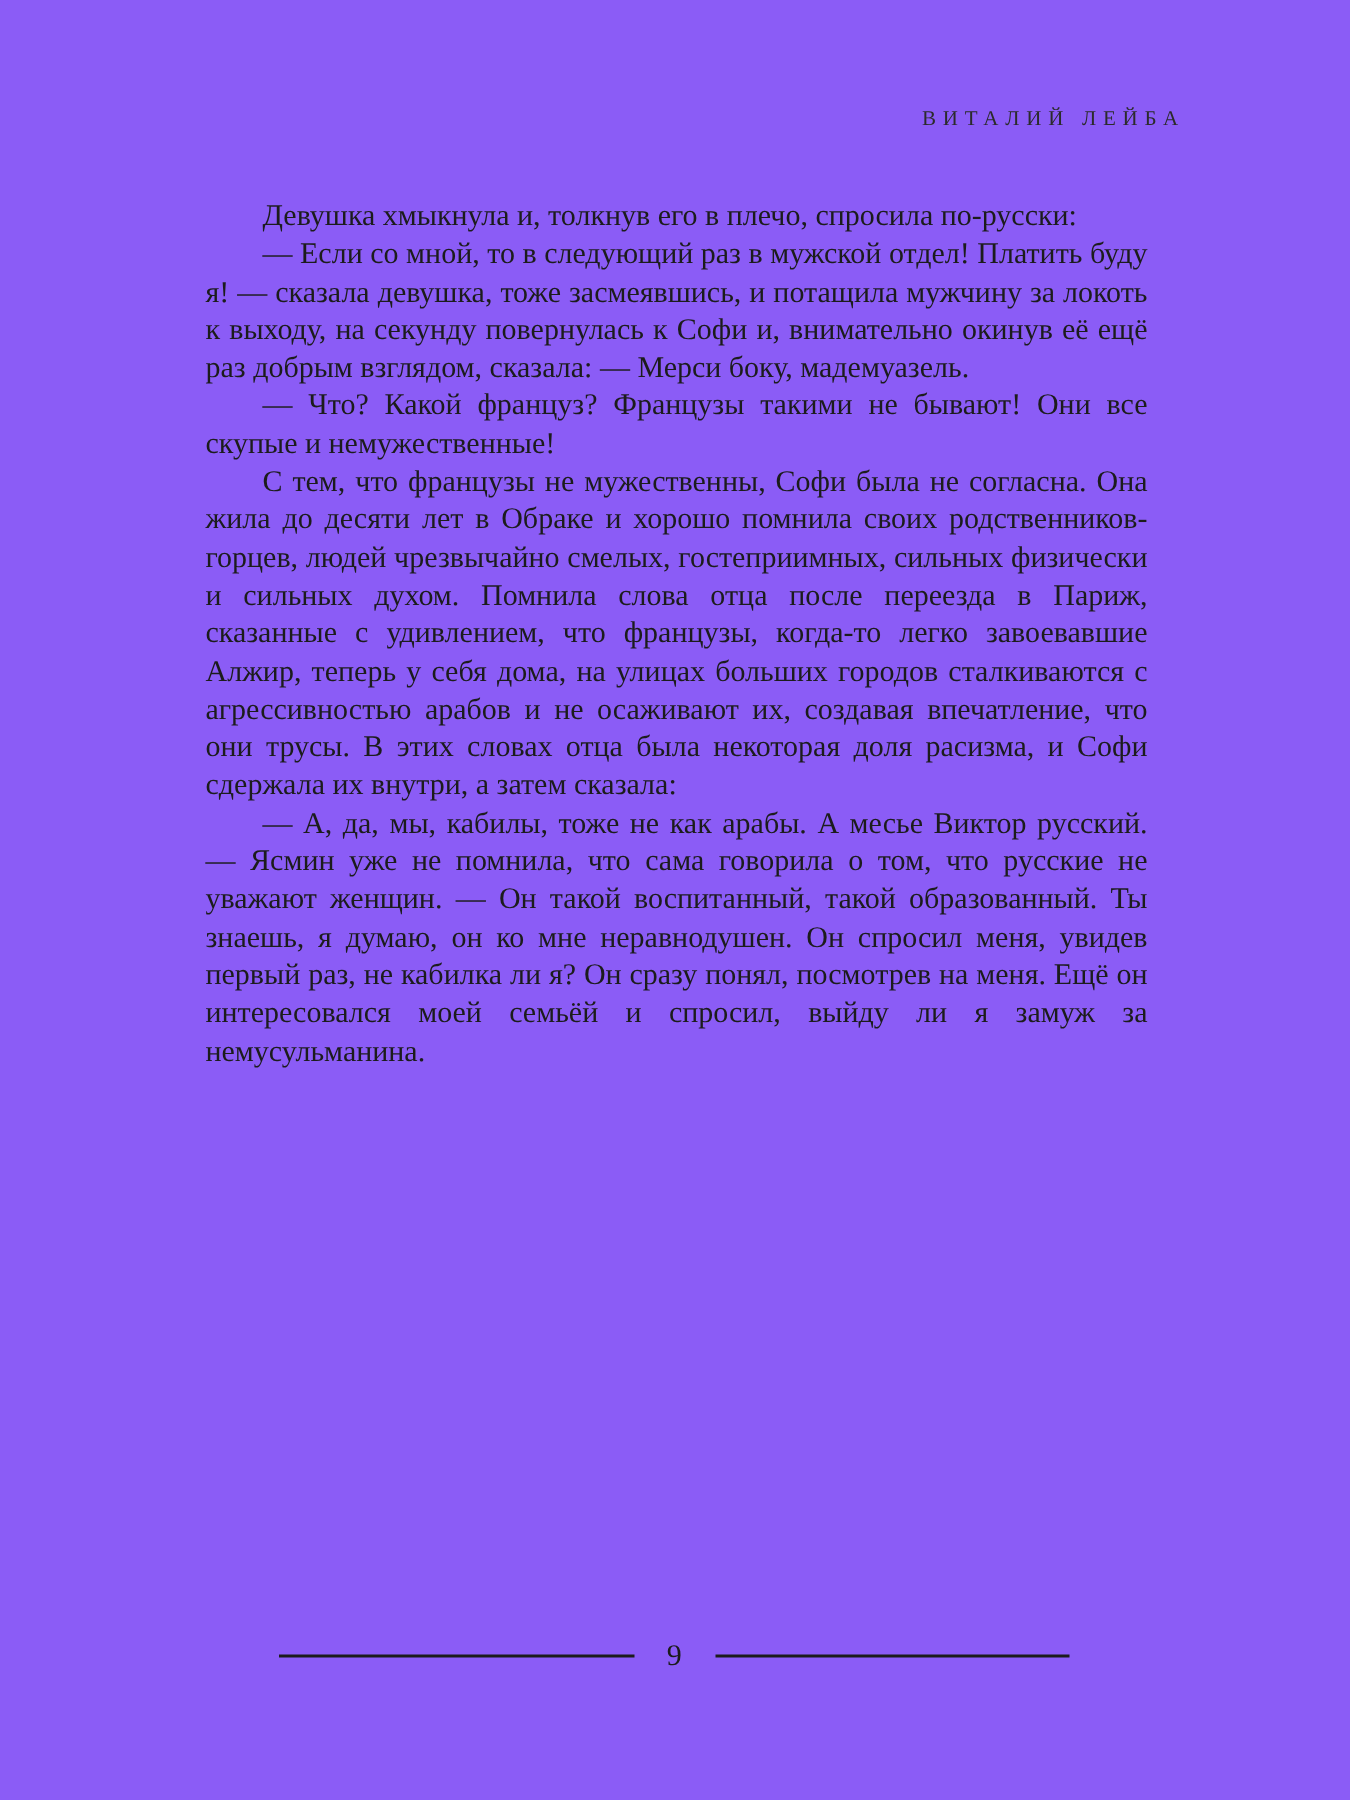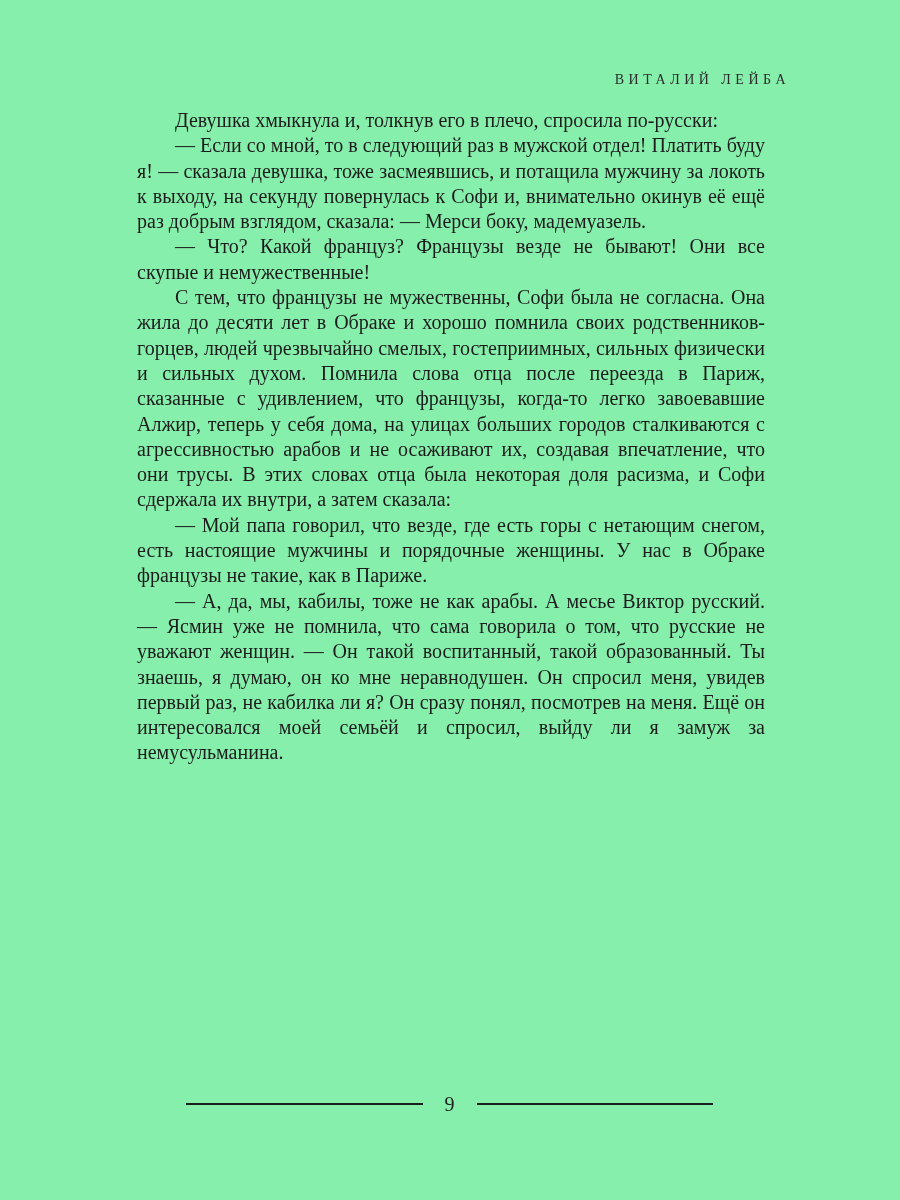--- a/index.html
+++ b/index.html
@@ -4,38 +4,38 @@
 <style>
   html, body {
     margin: 0;
     padding: 0;
     background: #ffffff;
   }
   .page {
     position: relative;
     width: 900px;
     height: 1200px;
-    background: #86efac;
+    background: #8b5cf6;
     font-family: "Liberation Serif", "DejaVu Serif", serif;
     color: #1c1c1c;
     overflow: hidden;
   }
   .running-header {
     position: absolute;
     top: 72px;
     right: 110px;
     font-size: 14px;
     letter-spacing: 4.5px;
     color: #2b2b2b;
     font-weight: normal;
   }
   .text-block {
     position: absolute;
     left: 137px;
-    top: 108px;
+    top: 132px;
     width: 628px;
     font-size: 20px;
     line-height: 25.3px;
     text-align: justify;
     hyphens: auto;
   }
   .text-block p {
     margin: 0;
     padding: 0;
     text-indent: 38px;
@@ -63,23 +63,22 @@
 </head>
 <body>
 
 <div class="page">
 
   <div class="running-header">ВИТАЛИЙ ЛЕЙБА</div>
 
   <div class="text-block">
     <p>Девушка хмыкнула и, толкнув его в плечо, спросила по-русски:</p>
     <p>— Если со мной, то в следующий раз в мужской отдел! Платить буду я! — сказала девушка, тоже засмеявшись, и потащила мужчину за локоть к выходу, на секунду повернулась к Софи и, внимательно окинув её ещё раз добрым взглядом, сказала: — Мерси боку, мадемуазель.</p>
-    <p>— Что? Какой француз? Французы везде не бывают! Они все скупые и немужественные!</p>
+    <p>— Что? Какой француз? Французы такими не бывают! Они все скупые и немужественные!</p>
     <p>С тем, что французы не мужественны, Софи была не согласна. Она жила до десяти лет в Обраке и хорошо помнила своих родственников-горцев, людей чрезвычайно смелых, гостеприимных, сильных физически и сильных духом. Помнила слова отца после переезда в Париж, сказанные с удивлением, что французы, когда-то легко завоевавшие Алжир, теперь у себя дома, на улицах больших городов сталкиваются с агрессивностью арабов и не осаживают их, создавая впечатление, что они трусы. В этих словах отца была некоторая доля расизма, и Софи сдержала их внутри, а затем сказала:</p>
-    <p>— Мой папа говорил, что везде, где есть горы с нетающим снегом, есть настоящие мужчины и порядочные женщины. У нас в Обраке французы не такие, как в Париже.</p>
     <p>— А, да, мы, кабилы, тоже не как арабы. А месье Виктор русский. — Ясмин уже не помнила, что сама говорила о том, что русские не уважают женщин. — Он такой воспитанный, такой образованный. Ты знаешь, я думаю, он ко мне неравнодушен. Он спросил меня, увидев первый раз, не кабилка ли я? Он сразу понял, посмотрев на меня. Ещё он интересовался моей семьёй и спросил, выйду ли я замуж за немусульманина.</p>
   </div>
 
   <div class="footer">
     <div class="footer-rule"></div>
     <div class="page-number">9</div>
     <div class="footer-rule"></div>
   </div>
 
 </div>

